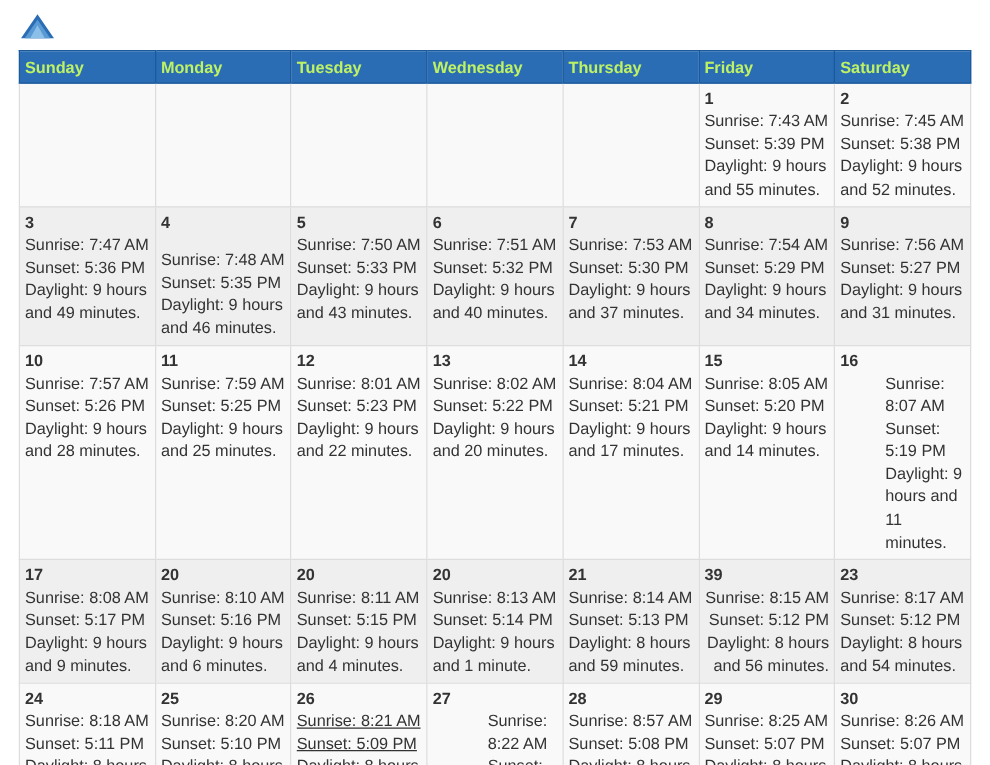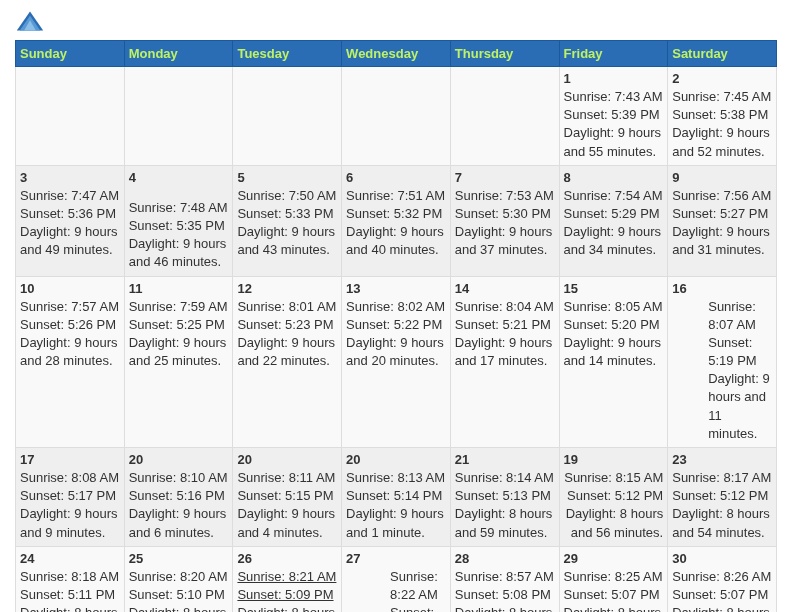--- a/index.html
+++ b/index.html
@@ -215,21 +215,21 @@
 Sunset: 5:14 PM
 Daylight: 9 hours and 1 minute.</div>
           </td>
           <td>
             <span class="day-number">21</span>
             <div class="day-info" style="white-space: pre-line;">Sunrise: 8:14 AM
 Sunset: 5:13 PM
 Daylight: 8 hours and 59 minutes.</div>
           </td>
           <td>
-            <span class="day-number">19</span>
+            <span class="day-number">39</span>
             <div class="day-info" style="white-space: pre-line; text-align: right;">Sunrise: 8:15 AM
 Sunset: 5:12 PM
 Daylight: 8 hours and 56 minutes.</div>
           </td>
           <td>
             <span class="day-number">23</span>
             <div class="day-info" style="white-space: pre-line;">Sunrise: 8:17 AM
 Sunset: 5:12 PM
 Daylight: 8 hours and 54 minutes.</div>
           </td>

